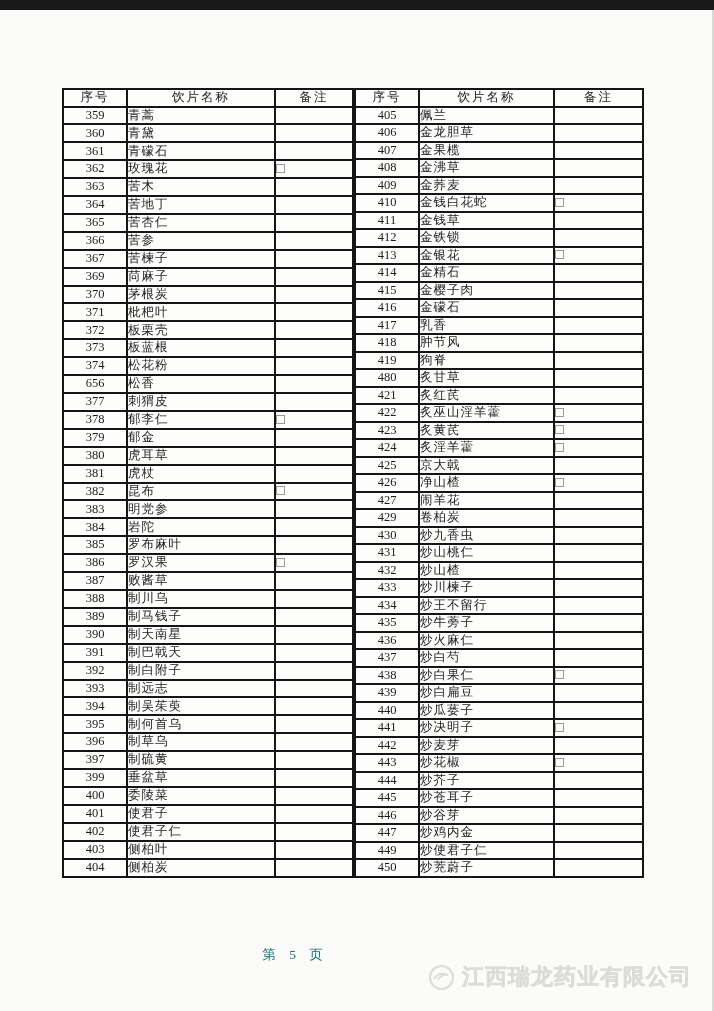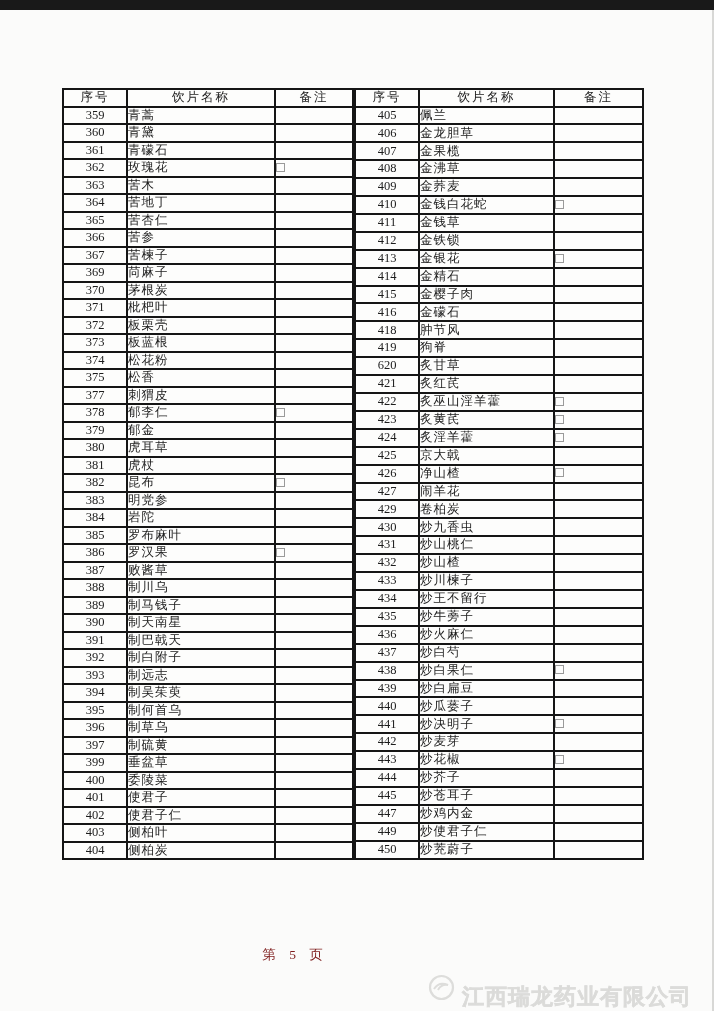--- a/index.html
+++ b/index.html
@@ -56,36 +56,35 @@
     vertical-align: middle;
     margin-top: -2px;
   }
   .footer {
     position: absolute;
     left: 0; top: 946px;
     width: 590px;
     text-align: center;
     font-size: 13.5px;
     letter-spacing: 5px;
-    color: #7f1d1d;
+    color: #0f766e;
   }
   .watermark {
     position: absolute;
     right: 22px; top: 962px;
     display: flex;
     align-items: center;
     gap: 7px;
     color: #d6d6d4;
   }
   .watermark-text {
     font-family: "Liberation Sans", "DejaVu Sans", sans-serif;
     font-weight: bold;
     font-size: 22px;
     letter-spacing: 1px;
-    margin-top: 20px;
     -webkit-text-stroke: 0.5px #dcdcda;
   }
   .watermark-logo { width: 27px; height: 27px; }
 </style>
 </head>
 <body>
 
 <div class="topbar"></div>
 <div class="scan-edge-right"></div>
 
@@ -174,21 +173,21 @@
           <td class="c-no">373</td>
           <td class="c-name">板蓝根</td>
           <td class="c-remark"></td>
         </tr>
         <tr>
           <td class="c-no">374</td>
           <td class="c-name">松花粉</td>
           <td class="c-remark"></td>
         </tr>
         <tr>
-          <td class="c-no">375</td>
+          <td class="c-no">656</td>
           <td class="c-name">松香</td>
           <td class="c-remark"></td>
         </tr>
         <tr>
           <td class="c-no">377</td>
           <td class="c-name">刺猬皮</td>
           <td class="c-remark"></td>
         </tr>
         <tr>
           <td class="c-no">378</td>
@@ -391,31 +390,36 @@
           <td class="c-no">415</td>
           <td class="c-name">金樱子肉</td>
           <td class="c-remark"></td>
         </tr>
         <tr>
           <td class="c-no">416</td>
           <td class="c-name">金礞石</td>
           <td class="c-remark"></td>
         </tr>
         <tr>
+          <td class="c-no">417</td>
+          <td class="c-name">乳香</td>
+          <td class="c-remark"></td>
+        </tr>
+        <tr>
           <td class="c-no">418</td>
           <td class="c-name">肿节风</td>
           <td class="c-remark"></td>
         </tr>
         <tr>
           <td class="c-no">419</td>
           <td class="c-name">狗脊</td>
           <td class="c-remark"></td>
         </tr>
         <tr>
-          <td class="c-no">620</td>
+          <td class="c-no">480</td>
           <td class="c-name">炙甘草</td>
           <td class="c-remark"></td>
         </tr>
         <tr>
           <td class="c-no">421</td>
           <td class="c-name">炙红芪</td>
           <td class="c-remark"></td>
         </tr>
         <tr>
           <td class="c-no">422</td>
@@ -523,20 +527,25 @@
           <td class="c-remark"><span class="cb"></span></td>
         </tr>
         <tr>
           <td class="c-no">444</td>
           <td class="c-name">炒芥子</td>
           <td class="c-remark"></td>
         </tr>
         <tr>
           <td class="c-no">445</td>
           <td class="c-name">炒苍耳子</td>
+          <td class="c-remark"></td>
+        </tr>
+        <tr>
+          <td class="c-no">446</td>
+          <td class="c-name">炒谷芽</td>
           <td class="c-remark"></td>
         </tr>
         <tr>
           <td class="c-no">447</td>
           <td class="c-name">炒鸡内金</td>
           <td class="c-remark"></td>
         </tr>
         <tr>
           <td class="c-no">449</td>
           <td class="c-name">炒使君子仁</td>

